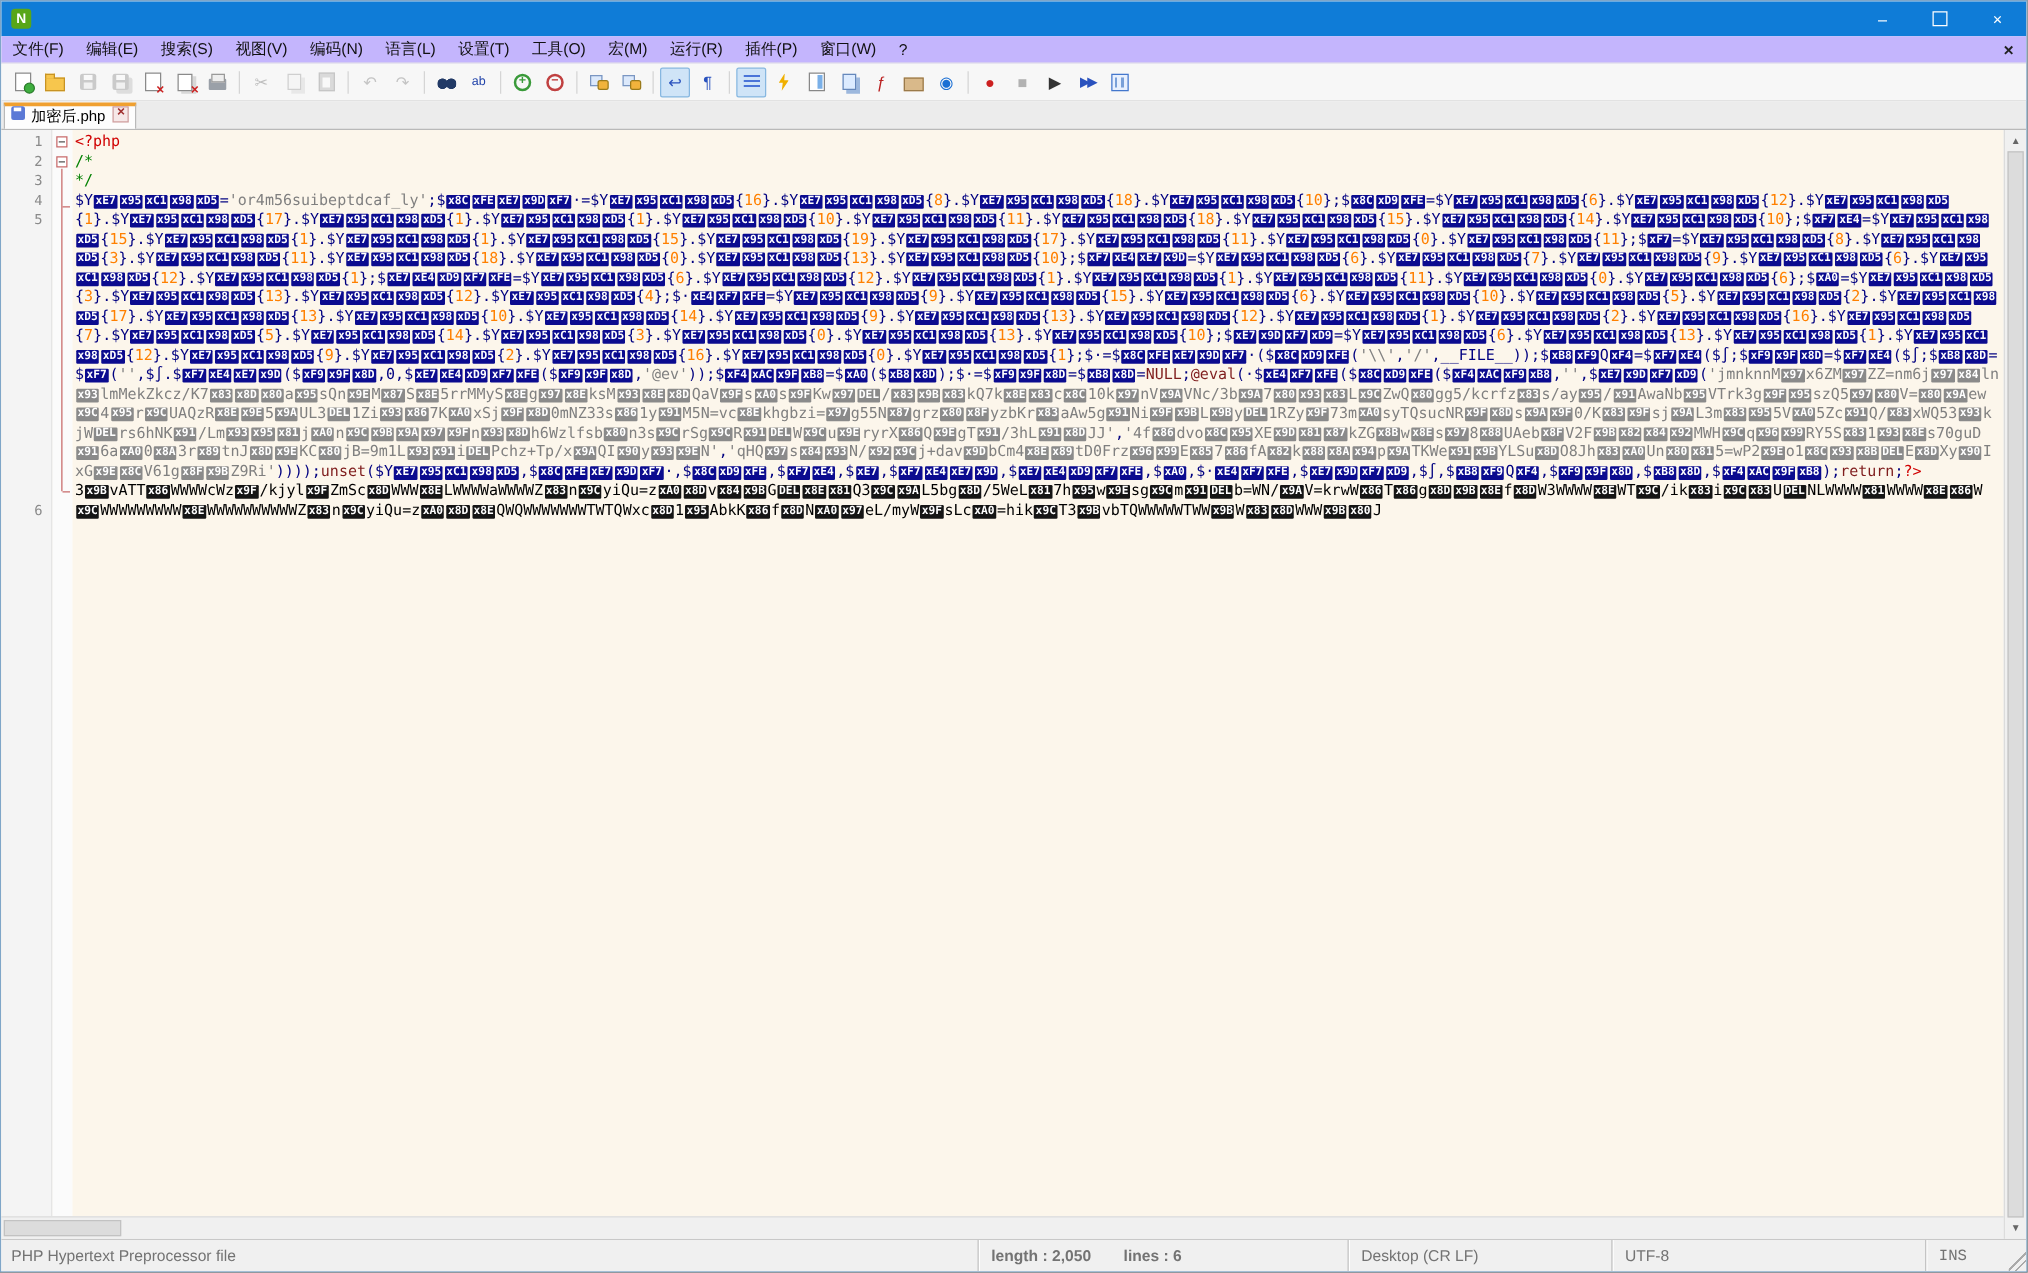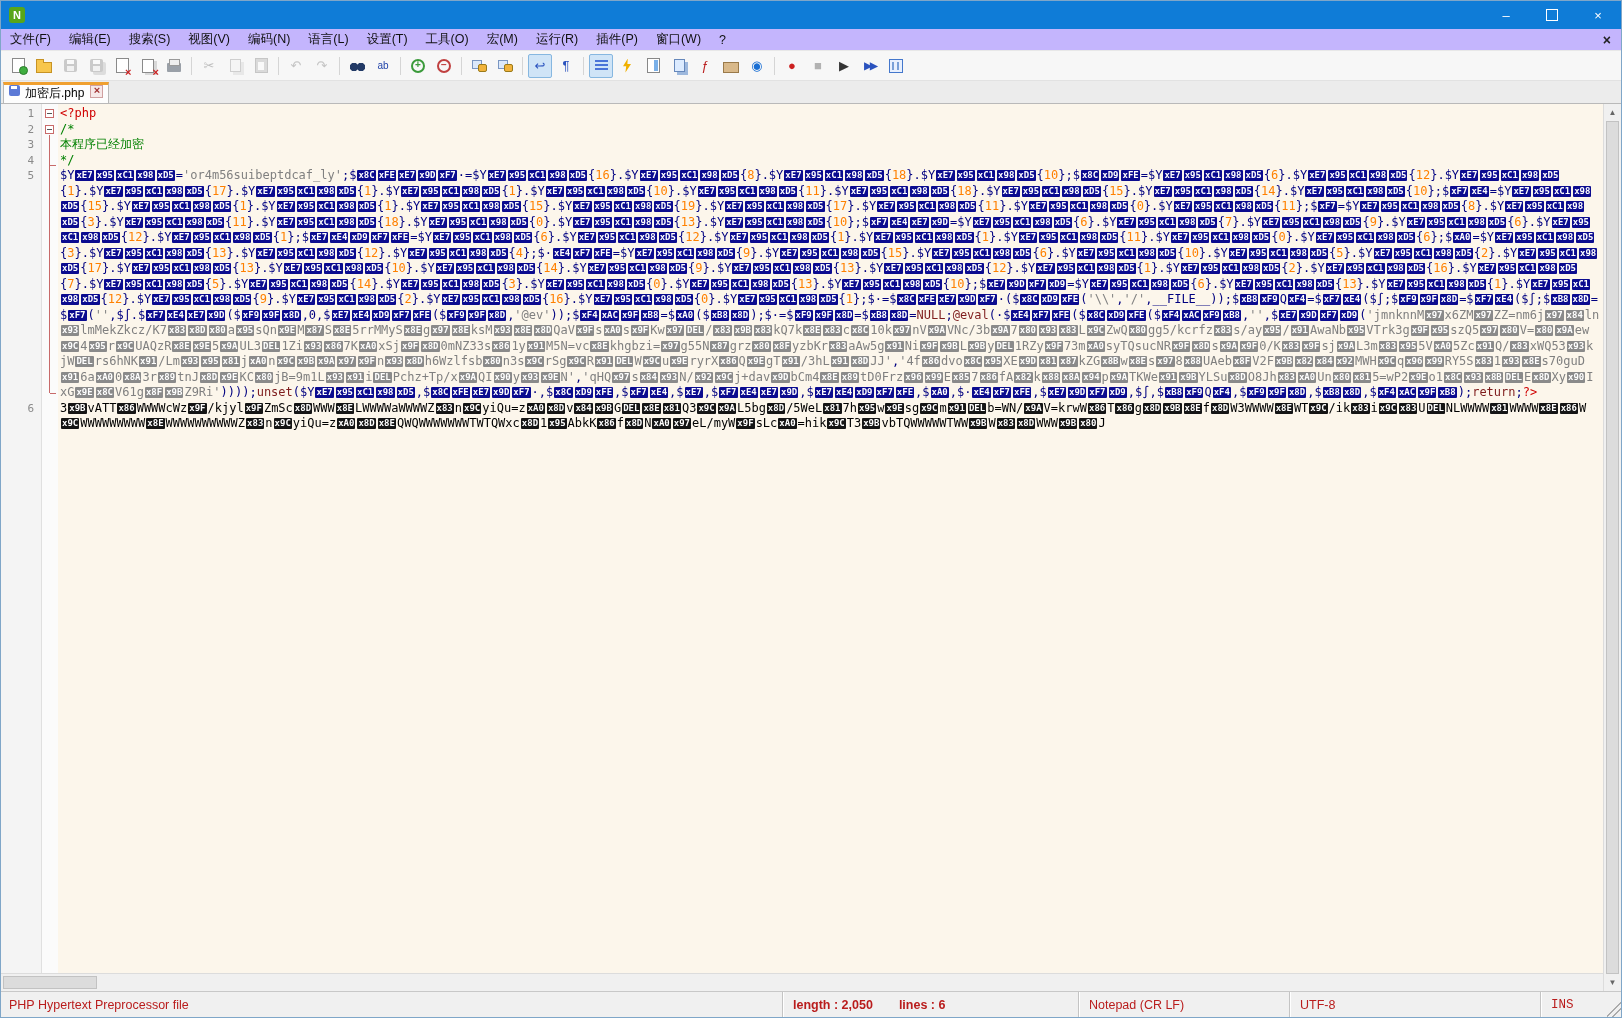--- a/index.html
+++ b/index.html
@@ -108,21 +108,21 @@
   .c-d{color:#000;}
   
   #vscroll{flex:0 0 17px;background:#f0f0f0;border-left:1px solid #dcdcdc;position:relative;}
   .sarrow{position:absolute;left:0;width:100%;height:17px;color:#666;font-size:8px;
           display:flex;align-items:center;justify-content:center;}
   #vthumb{position:absolute;left:2px;right:2px;top:17px;bottom:17px;background:#dcdcdc;border:1px solid #c2c2c2;}
   #hscroll{flex:0 0 17px;background:#f0f0f0;border-top:1px solid #dcdcdc;position:relative;}
   #hthumb{position:absolute;left:2px;top:2px;width:92px;height:11px;background:#dcdcdc;border:1px solid #c2c2c2;}
   
   #statusbar{flex:0 0 25px;background:#f0f0f0;border-top:1px solid #c8c8c8;display:flex;
-             align-items:center;font-size:12.5px;color:#b91c1c;}
+             align-items:center;font-size:12.5px;color:#737373;}
   .sect{height:100%;display:flex;align-items:center;padding:0 10px;border-left:1px solid #c4c4c4;
         box-shadow:inset 1px 0 #fff;white-space:nowrap;}
   #sect-doctype{flex:1 1 auto;border-left:none;box-shadow:none;padding-left:8px;}
   #sect-size{width:275px;font-weight:bold;}
   #sect-pos{width:285px;}
   #sect-eol{width:190px;}
   #sect-enc{width:230px;}
   #sect-ins{width:46px;font-family:Liberation Mono, monospace;}
   .gap{display:inline-block;width:26px;}
   #grip{width:14px;height:100%;background:
@@ -291,21 +291,20 @@
         <div id="foldcol">
             <div class="f-box" style="top: 5px;"></div>
             <div class="f-box" style="top: 21px;"></div>
             <div class="f-line" style="top: 31px; height: 258.25px;"></div>
             <div class="f-stub" style="top: 60.75px;"></div>
             <div class="f-stub" style="top: 289.25px;"></div>
           </div>
         <div id="code">
             <div class="code-line" id="L0"><span class="c-r">&lt;?php</span></div>
             <div class="code-line" id="L1"><span class="c-c">/*</span></div>
-            <div class="code-line" id="L2"><span class="c-c">本程序已经加密</span></div>
             <div class="code-line" id="L3"><span class="c-c">*/</span></div>
             <div class="code-line" id="L4"><span class="c-t">$Y</span><span class="blk b-nav">xE7</span><span class="blk b-nav">x95</span><span class="blk b-nav">xC1</span><span class="blk b-nav">x98</span><span class="blk b-nav">xD5</span><span class="c-t">=</span><span class="c-s">'or4m56suibeptdcaf_ly'</span><span class="c-t">;$</span><span class="blk b-nav">x8C</span><span class="blk b-nav">xFE</span><span class="blk b-nav">xE7</span><span class="blk b-nav">x9D</span><span class="blk b-nav">xF7</span><span class="c-t">·=</span><span class="c-t">$Y</span><span class="blk b-nav">xE7</span><span class="blk b-nav">x95</span><span class="blk b-nav">xC1</span><span class="blk b-nav">x98</span><span class="blk b-nav">xD5</span><span class="c-t">{</span><span class="c-n">16</span><span class="c-t">}</span><span class="c-t">.</span><span class="c-t">$Y</span><span class="blk b-nav">xE7</span><span class="blk b-nav">x95</span><span class="blk b-nav">xC1</span><span class="blk b-nav">x98</span><span class="blk b-nav">xD5</span><span class="c-t">{</span><span class="c-n">8</span><span class="c-t">}</span><span class="c-t">.</span><span class="c-t">$Y</span><span class="blk b-nav">xE7</span><span class="blk b-nav">x95</span><span class="blk b-nav">xC1</span><span class="blk b-nav">x98</span><span class="blk b-nav">xD5</span><span class="c-t">{</span><span class="c-n">18</span><span class="c-t">}</span><span class="c-t">.</span><span class="c-t">$Y</span><span class="blk b-nav">xE7</span><span class="blk b-nav">x95</span><span class="blk b-nav">xC1</span><span class="blk b-nav">x98</span><span class="blk b-nav">xD5</span><span class="c-t">{</span><span class="c-n">10</span><span class="c-t">}</span><span class="c-t">;$</span><span class="blk b-nav">x8C</span><span class="blk b-nav">xD9</span><span class="blk b-nav">xFE</span><span class="c-t">=</span><span class="c-t">$Y</span><span class="blk b-nav">xE7</span><span class="blk b-nav">x95</span><span class="blk b-nav">xC1</span><span class="blk b-nav">x98</span><span class="blk b-nav">xD5</span><span class="c-t">{</span><span class="c-n">6</span><span class="c-t">}</span><span class="c-t">.</span><span class="c-t">$Y</span><span class="blk b-nav">xE7</span><span class="blk b-nav">x95</span><span class="blk b-nav">xC1</span><span class="blk b-nav">x98</span><span class="blk b-nav">xD5</span><span class="c-t">{</span><span class="c-n">12</span><span class="c-t">}</span><span class="c-t">.</span><span class="c-t">$Y</span><span class="blk b-nav">xE7</span><span class="blk b-nav">x95</span><span class="blk b-nav">xC1</span><span class="blk b-nav">x98</span><span class="blk b-nav">xD5</span><span class="c-t">{</span><span class="c-n">1</span><span class="c-t">}</span><span class="c-t">.</span><span class="c-t">$Y</span><span class="blk b-nav">xE7</span><span class="blk b-nav">x95</span><span class="blk b-nav">xC1</span><span class="blk b-nav">x98</span><span class="blk b-nav">xD5</span><span class="c-t">{</span><span class="c-n">17</span><span class="c-t">}</span><span class="c-t">.</span><span class="c-t">$Y</span><span class="blk b-nav">xE7</span><span class="blk b-nav">x95</span><span class="blk b-nav">xC1</span><span class="blk b-nav">x98</span><span class="blk b-nav">xD5</span><span class="c-t">{</span><span class="c-n">1</span><span class="c-t">}</span><span class="c-t">.</span><span class="c-t">$Y</span><span class="blk b-nav">xE7</span><span class="blk b-nav">x95</span><span class="blk b-nav">xC1</span><span class="blk b-nav">x98</span><span class="blk b-nav">xD5</span><span class="c-t">{</span><span class="c-n">1</span><span class="c-t">}</span><span class="c-t">.</span><span class="c-t">$Y</span><span class="blk b-nav">xE7</span><span class="blk b-nav">x95</span><span class="blk b-nav">xC1</span><span class="blk b-nav">x98</span><span class="blk b-nav">xD5</span><span class="c-t">{</span><span class="c-n">10</span><span class="c-t">}</span><span class="c-t">.</span><span class="c-t">$Y</span><span class="blk b-nav">xE7</span><span class="blk b-nav">x95</span><span class="blk b-nav">xC1</span><span class="blk b-nav">x98</span><span class="blk b-nav">xD5</span><span class="c-t">{</span><span class="c-n">11</span><span class="c-t">}</span><span class="c-t">.</span><span class="c-t">$Y</span><span class="blk b-nav">xE7</span><span class="blk b-nav">x95</span><span class="blk b-nav">xC1</span><span class="blk b-nav">x98</span><span class="blk b-nav">xD5</span><span class="c-t">{</span><span class="c-n">18</span><span class="c-t">}</span><span class="c-t">.</span><span class="c-t">$Y</span><span class="blk b-nav">xE7</span><span class="blk b-nav">x95</span><span class="blk b-nav">xC1</span><span class="blk b-nav">x98</span><span class="blk b-nav">xD5</span><span class="c-t">{</span><span class="c-n">15</span><span class="c-t">}</span><span class="c-t">.</span><span class="c-t">$Y</span><span class="blk b-nav">xE7</span><span class="blk b-nav">x95</span><span class="blk b-nav">xC1</span><span class="blk b-nav">x98</span><span class="blk b-nav">xD5</span><span class="c-t">{</span><span class="c-n">14</span><span class="c-t">}</span><span class="c-t">.</span><span class="c-t">$Y</span><span class="blk b-nav">xE7</span><span class="blk b-nav">x95</span><span class="blk b-nav">xC1</span><span class="blk b-nav">x98</span><span class="blk b-nav">xD5</span><span class="c-t">{</span><span class="c-n">10</span><span class="c-t">}</span><span class="c-t">;$</span><span class="blk b-nav">xF7</span><span class="blk b-nav">xE4</span><span class="c-t">=</span><span class="c-t">$Y</span><span class="blk b-nav">xE7</span><span class="blk b-nav">x95</span><span class="blk b-nav">xC1</span><span class="blk b-nav">x98</span><span class="blk b-nav">xD5</span><span class="c-t">{</span><span class="c-n">15</span><span class="c-t">}</span><span class="c-t">.</span><span class="c-t">$Y</span><span class="blk b-nav">xE7</span><span class="blk b-nav">x95</span><span class="blk b-nav">xC1</span><span class="blk b-nav">x98</span><span class="blk b-nav">xD5</span><span class="c-t">{</span><span class="c-n">1</span><span class="c-t">}</span><span class="c-t">.</span><span class="c-t">$Y</span><span class="blk b-nav">xE7</span><span class="blk b-nav">x95</span><span class="blk b-nav">xC1</span><span class="blk b-nav">x98</span><span class="blk b-nav">xD5</span><span class="c-t">{</span><span class="c-n">1</span><span class="c-t">}</span><span class="c-t">.</span><span class="c-t">$Y</span><span class="blk b-nav">xE7</span><span class="blk b-nav">x95</span><span class="blk b-nav">xC1</span><span class="blk b-nav">x98</span><span class="blk b-nav">xD5</span><span class="c-t">{</span><span class="c-n">15</span><span class="c-t">}</span><span class="c-t">.</span><span class="c-t">$Y</span><span class="blk b-nav">xE7</span><span class="blk b-nav">x95</span><span class="blk b-nav">xC1</span><span class="blk b-nav">x98</span><span class="blk b-nav">xD5</span><span class="c-t">{</span><span class="c-n">19</span><span class="c-t">}</span><span class="c-t">.</span><span class="c-t">$Y</span><span class="blk b-nav">xE7</span><span class="blk b-nav">x95</span><span class="blk b-nav">xC1</span><span class="blk b-nav">x98</span><span class="blk b-nav">xD5</span><span class="c-t">{</span><span class="c-n">17</span><span class="c-t">}</span><span class="c-t">.</span><span class="c-t">$Y</span><span class="blk b-nav">xE7</span><span class="blk b-nav">x95</span><span class="blk b-nav">xC1</span><span class="blk b-nav">x98</span><span class="blk b-nav">xD5</span><span class="c-t">{</span><span class="c-n">11</span><span class="c-t">}</span><span class="c-t">.</span><span class="c-t">$Y</span><span class="blk b-nav">xE7</span><span class="blk b-nav">x95</span><span class="blk b-nav">xC1</span><span class="blk b-nav">x98</span><span class="blk b-nav">xD5</span><span class="c-t">{</span><span class="c-n">0</span><span class="c-t">}</span><span class="c-t">.</span><span class="c-t">$Y</span><span class="blk b-nav">xE7</span><span class="blk b-nav">x95</span><span class="blk b-nav">xC1</span><span class="blk b-nav">x98</span><span class="blk b-nav">xD5</span><span class="c-t">{</span><span class="c-n">11</span><span class="c-t">}</span><span class="c-t">;$</span><span class="blk b-nav">xF7</span><span class="c-t">=</span><span class="c-t">$Y</span><span class="blk b-nav">xE7</span><span class="blk b-nav">x95</span><span class="blk b-nav">xC1</span><span class="blk b-nav">x98</span><span class="blk b-nav">xD5</span><span class="c-t">{</span><span class="c-n">8</span><span class="c-t">}</span><span class="c-t">.</span><span class="c-t">$Y</span><span class="blk b-nav">xE7</span><span class="blk b-nav">x95</span><span class="blk b-nav">xC1</span><span class="blk b-nav">x98</span><span class="blk b-nav">xD5</span><span class="c-t">{</span><span class="c-n">3</span><span class="c-t">}</span><span class="c-t">.</span><span class="c-t">$Y</span><span class="blk b-nav">xE7</span><span class="blk b-nav">x95</span><span class="blk b-nav">xC1</span><span class="blk b-nav">x98</span><span class="blk b-nav">xD5</span><span class="c-t">{</span><span class="c-n">11</span><span class="c-t">}</span><span class="c-t">.</span><span class="c-t">$Y</span><span class="blk b-nav">xE7</span><span class="blk b-nav">x95</span><span class="blk b-nav">xC1</span><span class="blk b-nav">x98</span><span class="blk b-nav">xD5</span><span class="c-t">{</span><span class="c-n">18</span><span class="c-t">}</span><span class="c-t">.</span><span class="c-t">$Y</span><span class="blk b-nav">xE7</span><span class="blk b-nav">x95</span><span class="blk b-nav">xC1</span><span class="blk b-nav">x98</span><span class="blk b-nav">xD5</span><span class="c-t">{</span><span class="c-n">0</span><span class="c-t">}</span><span class="c-t">.</span><span class="c-t">$Y</span><span class="blk b-nav">xE7</span><span class="blk b-nav">x95</span><span class="blk b-nav">xC1</span><span class="blk b-nav">x98</span><span class="blk b-nav">xD5</span><span class="c-t">{</span><span class="c-n">13</span><span class="c-t">}</span><span class="c-t">.</span><span class="c-t">$Y</span><span class="blk b-nav">xE7</span><span class="blk b-nav">x95</span><span class="blk b-nav">xC1</span><span class="blk b-nav">x98</span><span class="blk b-nav">xD5</span><span class="c-t">{</span><span class="c-n">10</span><span class="c-t">}</span><span class="c-t">;$</span><span class="blk b-nav">xF7</span><span class="blk b-nav">xE4</span><span class="blk b-nav">xE7</span><span class="blk b-nav">x9D</span><span class="c-t">=</span><span class="c-t">$Y</span><span class="blk b-nav">xE7</span><span class="blk b-nav">x95</span><span class="blk b-nav">xC1</span><span class="blk b-nav">x98</span><span class="blk b-nav">xD5</span><span class="c-t">{</span><span class="c-n">6</span><span class="c-t">}</span><span class="c-t">.</span><span class="c-t">$Y</span><span class="blk b-nav">xE7</span><span class="blk b-nav">x95</span><span class="blk b-nav">xC1</span><span class="blk b-nav">x98</span><span class="blk b-nav">xD5</span><span class="c-t">{</span><span class="c-n">7</span><span class="c-t">}</span><span class="c-t">.</span><span class="c-t">$Y</span><span class="blk b-nav">xE7</span><span class="blk b-nav">x95</span><span class="blk b-nav">xC1</span><span class="blk b-nav">x98</span><span class="blk b-nav">xD5</span><span class="c-t">{</span><span class="c-n">9</span><span class="c-t">}</span><span class="c-t">.</span><span class="c-t">$Y</span><span class="blk b-nav">xE7</span><span class="blk b-nav">x95</span><span class="blk b-nav">xC1</span><span class="blk b-nav">x98</span><span class="blk b-nav">xD5</span><span class="c-t">{</span><span class="c-n">6</span><span class="c-t">}</span><span class="c-t">.</span><span class="c-t">$Y</span><span class="blk b-nav">xE7</span><span class="blk b-nav">x95</span><span class="blk b-nav">xC1</span><span class="blk b-nav">x98</span><span class="blk b-nav">xD5</span><span class="c-t">{</span><span class="c-n">12</span><span class="c-t">}</span><span class="c-t">.</span><span class="c-t">$Y</span><span class="blk b-nav">xE7</span><span class="blk b-nav">x95</span><span class="blk b-nav">xC1</span><span class="blk b-nav">x98</span><span class="blk b-nav">xD5</span><span class="c-t">{</span><span class="c-n">1</span><span class="c-t">}</span><span class="c-t">;$</span><span class="blk b-nav">xE7</span><span class="blk b-nav">xE4</span><span class="blk b-nav">xD9</span><span class="blk b-nav">xF7</span><span class="blk b-nav">xFE</span><span class="c-t">=</span><span class="c-t">$Y</span><span class="blk b-nav">xE7</span><span class="blk b-nav">x95</span><span class="blk b-nav">xC1</span><span class="blk b-nav">x98</span><span class="blk b-nav">xD5</span><span class="c-t">{</span><span class="c-n">6</span><span class="c-t">}</span><span class="c-t">.</span><span class="c-t">$Y</span><span class="blk b-nav">xE7</span><span class="blk b-nav">x95</span><span class="blk b-nav">xC1</span><span class="blk b-nav">x98</span><span class="blk b-nav">xD5</span><span class="c-t">{</span><span class="c-n">12</span><span class="c-t">}</span><span class="c-t">.</span><span class="c-t">$Y</span><span class="blk b-nav">xE7</span><span class="blk b-nav">x95</span><span class="blk b-nav">xC1</span><span class="blk b-nav">x98</span><span class="blk b-nav">xD5</span><span class="c-t">{</span><span class="c-n">1</span><span class="c-t">}</span><span class="c-t">.</span><span class="c-t">$Y</span><span class="blk b-nav">xE7</span><span class="blk b-nav">x95</span><span class="blk b-nav">xC1</span><span class="blk b-nav">x98</span><span class="blk b-nav">xD5</span><span class="c-t">{</span><span class="c-n">1</span><span class="c-t">}</span><span class="c-t">.</span><span class="c-t">$Y</span><span class="blk b-nav">xE7</span><span class="blk b-nav">x95</span><span class="blk b-nav">xC1</span><span class="blk b-nav">x98</span><span class="blk b-nav">xD5</span><span class="c-t">{</span><span class="c-n">11</span><span class="c-t">}</span><span class="c-t">.</span><span class="c-t">$Y</span><span class="blk b-nav">xE7</span><span class="blk b-nav">x95</span><span class="blk b-nav">xC1</span><span class="blk b-nav">x98</span><span class="blk b-nav">xD5</span><span class="c-t">{</span><span class="c-n">0</span><span class="c-t">}</span><span class="c-t">.</span><span class="c-t">$Y</span><span class="blk b-nav">xE7</span><span class="blk b-nav">x95</span><span class="blk b-nav">xC1</span><span class="blk b-nav">x98</span><span class="blk b-nav">xD5</span><span class="c-t">{</span><span class="c-n">6</span><span class="c-t">}</span><span class="c-t">;$</span><span class="blk b-nav">xA0</span><span class="c-t">=</span><span class="c-t">$Y</span><span class="blk b-nav">xE7</span><span class="blk b-nav">x95</span><span class="blk b-nav">xC1</span><span class="blk b-nav">x98</span><span class="blk b-nav">xD5</span><span class="c-t">{</span><span class="c-n">3</span><span class="c-t">}</span><span class="c-t">.</span><span class="c-t">$Y</span><span class="blk b-nav">xE7</span><span class="blk b-nav">x95</span><span class="blk b-nav">xC1</span><span class="blk b-nav">x98</span><span class="blk b-nav">xD5</span><span class="c-t">{</span><span class="c-n">13</span><span class="c-t">}</span><span class="c-t">.</span><span class="c-t">$Y</span><span class="blk b-nav">xE7</span><span class="blk b-nav">x95</span><span class="blk b-nav">xC1</span><span class="blk b-nav">x98</span><span class="blk b-nav">xD5</span><span class="c-t">{</span><span class="c-n">12</span><span class="c-t">}</span><span class="c-t">.</span><span class="c-t">$Y</span><span class="blk b-nav">xE7</span><span class="blk b-nav">x95</span><span class="blk b-nav">xC1</span><span class="blk b-nav">x98</span><span class="blk b-nav">xD5</span><span class="c-t">{</span><span class="c-n">4</span><span class="c-t">}</span><span class="c-t">;$·</span><span class="blk b-nav">xE4</span><span class="blk b-nav">xF7</span><span class="blk b-nav">xFE</span><span class="c-t">=</span><span class="c-t">$Y</span><span class="blk b-nav">xE7</span><span class="blk b-nav">x95</span><span class="blk b-nav">xC1</span><span class="blk b-nav">x98</span><span class="blk b-nav">xD5</span><span class="c-t">{</span><span class="c-n">9</span><span class="c-t">}</span><span class="c-t">.</span><span class="c-t">$Y</span><span class="blk b-nav">xE7</span><span class="blk b-nav">x95</span><span class="blk b-nav">xC1</span><span class="blk b-nav">x98</span><span class="blk b-nav">xD5</span><span class="c-t">{</span><span class="c-n">15</span><span class="c-t">}</span><span class="c-t">.</span><span class="c-t">$Y</span><span class="blk b-nav">xE7</span><span class="blk b-nav">x95</span><span class="blk b-nav">xC1</span><span class="blk b-nav">x98</span><span class="blk b-nav">xD5</span><span class="c-t">{</span><span class="c-n">6</span><span class="c-t">}</span><span class="c-t">.</span><span class="c-t">$Y</span><span class="blk b-nav">xE7</span><span class="blk b-nav">x95</span><span class="blk b-nav">xC1</span><span class="blk b-nav">x98</span><span class="blk b-nav">xD5</span><span class="c-t">{</span><span class="c-n">10</span><span class="c-t">}</span><span class="c-t">.</span><span class="c-t">$Y</span><span class="blk b-nav">xE7</span><span class="blk b-nav">x95</span><span class="blk b-nav">xC1</span><span class="blk b-nav">x98</span><span class="blk b-nav">xD5</span><span class="c-t">{</span><span class="c-n">5</span><span class="c-t">}</span><span class="c-t">.</span><span class="c-t">$Y</span><span class="blk b-nav">xE7</span><span class="blk b-nav">x95</span><span class="blk b-nav">xC1</span><span class="blk b-nav">x98</span><span class="blk b-nav">xD5</span><span class="c-t">{</span><span class="c-n">2</span><span class="c-t">}</span><span class="c-t">.</span><span class="c-t">$Y</span><span class="blk b-nav">xE7</span><span class="blk b-nav">x95</span><span class="blk b-nav">xC1</span><span class="blk b-nav">x98</span><span class="blk b-nav">xD5</span><span class="c-t">{</span><span class="c-n">17</span><span class="c-t">}</span><span class="c-t">.</span><span class="c-t">$Y</span><span class="blk b-nav">xE7</span><span class="blk b-nav">x95</span><span class="blk b-nav">xC1</span><span class="blk b-nav">x98</span><span class="blk b-nav">xD5</span><span class="c-t">{</span><span class="c-n">13</span><span class="c-t">}</span><span class="c-t">.</span><span class="c-t">$Y</span><span class="blk b-nav">xE7</span><span class="blk b-nav">x95</span><span class="blk b-nav">xC1</span><span class="blk b-nav">x98</span><span class="blk b-nav">xD5</span><span class="c-t">{</span><span class="c-n">10</span><span class="c-t">}</span><span class="c-t">.</span><span class="c-t">$Y</span><span class="blk b-nav">xE7</span><span class="blk b-nav">x95</span><span class="blk b-nav">xC1</span><span class="blk b-nav">x98</span><span class="blk b-nav">xD5</span><span class="c-t">{</span><span class="c-n">14</span><span class="c-t">}</span><span class="c-t">.</span><span class="c-t">$Y</span><span class="blk b-nav">xE7</span><span class="blk b-nav">x95</span><span class="blk b-nav">xC1</span><span class="blk b-nav">x98</span><span class="blk b-nav">xD5</span><span class="c-t">{</span><span class="c-n">9</span><span class="c-t">}</span><span class="c-t">.</span><span class="c-t">$Y</span><span class="blk b-nav">xE7</span><span class="blk b-nav">x95</span><span class="blk b-nav">xC1</span><span class="blk b-nav">x98</span><span class="blk b-nav">xD5</span><span class="c-t">{</span><span class="c-n">13</span><span class="c-t">}</span><span class="c-t">.</span><span class="c-t">$Y</span><span class="blk b-nav">xE7</span><span class="blk b-nav">x95</span><span class="blk b-nav">xC1</span><span class="blk b-nav">x98</span><span class="blk b-nav">xD5</span><span class="c-t">{</span><span class="c-n">12</span><span class="c-t">}</span><span class="c-t">.</span><span class="c-t">$Y</span><span class="blk b-nav">xE7</span><span class="blk b-nav">x95</span><span class="blk b-nav">xC1</span><span class="blk b-nav">x98</span><span class="blk b-nav">xD5</span><span class="c-t">{</span><span class="c-n">1</span><span class="c-t">}</span><span class="c-t">.</span><span class="c-t">$Y</span><span class="blk b-nav">xE7</span><span class="blk b-nav">x95</span><span class="blk b-nav">xC1</span><span class="blk b-nav">x98</span><span class="blk b-nav">xD5</span><span class="c-t">{</span><span class="c-n">2</span><span class="c-t">}</span><span class="c-t">.</span><span class="c-t">$Y</span><span class="blk b-nav">xE7</span><span class="blk b-nav">x95</span><span class="blk b-nav">xC1</span><span class="blk b-nav">x98</span><span class="blk b-nav">xD5</span><span class="c-t">{</span><span class="c-n">16</span><span class="c-t">}</span><span class="c-t">.</span><span class="c-t">$Y</span><span class="blk b-nav">xE7</span><span class="blk b-nav">x95</span><span class="blk b-nav">xC1</span><span class="blk b-nav">x98</span><span class="blk b-nav">xD5</span><span class="c-t">{</span><span class="c-n">7</span><span class="c-t">}</span><span class="c-t">.</span><span class="c-t">$Y</span><span class="blk b-nav">xE7</span><span class="blk b-nav">x95</span><span class="blk b-nav">xC1</span><span class="blk b-nav">x98</span><span class="blk b-nav">xD5</span><span class="c-t">{</span><span class="c-n">5</span><span class="c-t">}</span><span class="c-t">.</span><span class="c-t">$Y</span><span class="blk b-nav">xE7</span><span class="blk b-nav">x95</span><span class="blk b-nav">xC1</span><span class="blk b-nav">x98</span><span class="blk b-nav">xD5</span><span class="c-t">{</span><span class="c-n">14</span><span class="c-t">}</span><span class="c-t">.</span><span class="c-t">$Y</span><span class="blk b-nav">xE7</span><span class="blk b-nav">x95</span><span class="blk b-nav">xC1</span><span class="blk b-nav">x98</span><span class="blk b-nav">xD5</span><span class="c-t">{</span><span class="c-n">3</span><span class="c-t">}</span><span class="c-t">.</span><span class="c-t">$Y</span><span class="blk b-nav">xE7</span><span class="blk b-nav">x95</span><span class="blk b-nav">xC1</span><span class="blk b-nav">x98</span><span class="blk b-nav">xD5</span><span class="c-t">{</span><span class="c-n">0</span><span class="c-t">}</span><span class="c-t">.</span><span class="c-t">$Y</span><span class="blk b-nav">xE7</span><span class="blk b-nav">x95</span><span class="blk b-nav">xC1</span><span class="blk b-nav">x98</span><span class="blk b-nav">xD5</span><span class="c-t">{</span><span class="c-n">13</span><span class="c-t">}</span><span class="c-t">.</span><span class="c-t">$Y</span><span class="blk b-nav">xE7</span><span class="blk b-nav">x95</span><span class="blk b-nav">xC1</span><span class="blk b-nav">x98</span><span class="blk b-nav">xD5</span><span class="c-t">{</span><span class="c-n">10</span><span class="c-t">}</span><span class="c-t">;$</span><span class="blk b-nav">xE7</span><span class="blk b-nav">x9D</span><span class="blk b-nav">xF7</span><span class="blk b-nav">xD9</span><span class="c-t">=</span><span class="c-t">$Y</span><span class="blk b-nav">xE7</span><span class="blk b-nav">x95</span><span class="blk b-nav">xC1</span><span class="blk b-nav">x98</span><span class="blk b-nav">xD5</span><span class="c-t">{</span><span class="c-n">6</span><span class="c-t">}</span><span class="c-t">.</span><span class="c-t">$Y</span><span class="blk b-nav">xE7</span><span class="blk b-nav">x95</span><span class="blk b-nav">xC1</span><span class="blk b-nav">x98</span><span class="blk b-nav">xD5</span><span class="c-t">{</span><span class="c-n">13</span><span class="c-t">}</span><span class="c-t">.</span><span class="c-t">$Y</span><span class="blk b-nav">xE7</span><span class="blk b-nav">x95</span><span class="blk b-nav">xC1</span><span class="blk b-nav">x98</span><span class="blk b-nav">xD5</span><span class="c-t">{</span><span class="c-n">1</span><span class="c-t">}</span><span class="c-t">.</span><span class="c-t">$Y</span><span class="blk b-nav">xE7</span><span class="blk b-nav">x95</span><span class="blk b-nav">xC1</span><span class="blk b-nav">x98</span><span class="blk b-nav">xD5</span><span class="c-t">{</span><span class="c-n">12</span><span class="c-t">}</span><span class="c-t">.</span><span class="c-t">$Y</span><span class="blk b-nav">xE7</span><span class="blk b-nav">x95</span><span class="blk b-nav">xC1</span><span class="blk b-nav">x98</span><span class="blk b-nav">xD5</span><span class="c-t">{</span><span class="c-n">9</span><span class="c-t">}</span><span class="c-t">.</span><span class="c-t">$Y</span><span class="blk b-nav">xE7</span><span class="blk b-nav">x95</span><span class="blk b-nav">xC1</span><span class="blk b-nav">x98</span><span class="blk b-nav">xD5</span><span class="c-t">{</span><span class="c-n">2</span><span class="c-t">}</span><span class="c-t">.</span><span class="c-t">$Y</span><span class="blk b-nav">xE7</span><span class="blk b-nav">x95</span><span class="blk b-nav">xC1</span><span class="blk b-nav">x98</span><span class="blk b-nav">xD5</span><span class="c-t">{</span><span class="c-n">16</span><span class="c-t">}</span><span class="c-t">.</span><span class="c-t">$Y</span><span class="blk b-nav">xE7</span><span class="blk b-nav">x95</span><span class="blk b-nav">xC1</span><span class="blk b-nav">x98</span><span class="blk b-nav">xD5</span><span class="c-t">{</span><span class="c-n">0</span><span class="c-t">}</span><span class="c-t">.</span><span class="c-t">$Y</span><span class="blk b-nav">xE7</span><span class="blk b-nav">x95</span><span class="blk b-nav">xC1</span><span class="blk b-nav">x98</span><span class="blk b-nav">xD5</span><span class="c-t">{</span><span class="c-n">1</span><span class="c-t">}</span><span class="c-t">;$·=$</span><span class="blk b-nav">x8C</span><span class="blk b-nav">xFE</span><span class="blk b-nav">xE7</span><span class="blk b-nav">x9D</span><span class="blk b-nav">xF7</span><span class="c-t">·($</span><span class="blk b-nav">x8C</span><span class="blk b-nav">xD9</span><span class="blk b-nav">xFE</span><span class="c-t">(</span><span class="c-s">'\\'</span><span class="c-t">,</span><span class="c-s">'/'</span><span class="c-t">,__FILE__));$</span><span class="blk b-nav">xB8</span><span class="blk b-nav">xF9</span><span class="c-t">Q</span><span class="blk b-nav">xF4</span><span class="c-t">=$</span><span class="blk b-nav">xF7</span><span class="blk b-nav">xE4</span><span class="c-t">($∫;$</span><span class="blk b-nav">xF9</span><span class="blk b-nav">x9F</span><span class="blk b-nav">x8D</span><span class="c-t">=$</span><span class="blk b-nav">xF7</span><span class="blk b-nav">xE4</span><span class="c-t">($∫;$</span><span class="blk b-nav">xB8</span><span class="blk b-nav">x8D</span><span class="c-t">=$</span><span class="blk b-nav">xF7</span><span class="c-t">(</span><span class="c-s">''</span><span class="c-t">,$∫.$</span><span class="blk b-nav">xF7</span><span class="blk b-nav">xE4</span><span class="blk b-nav">xE7</span><span class="blk b-nav">x9D</span><span class="c-t">($</span><span class="blk b-nav">xF9</span><span class="blk b-nav">x9F</span><span class="blk b-nav">x8D</span><span class="c-t">,0,</span><span class="c-t">$</span><span class="blk b-nav">xE7</span><span class="blk b-nav">xE4</span><span class="blk b-nav">xD9</span><span class="blk b-nav">xF7</span><span class="blk b-nav">xFE</span><span class="c-t">($</span><span class="blk b-nav">xF9</span><span class="blk b-nav">x9F</span><span class="blk b-nav">x8D</span><span class="c-t">,</span><span class="c-s">'@ev'</span><span class="c-t">));$</span><span class="blk b-nav">xF4</span><span class="blk b-nav">xAC</span><span class="blk b-nav">x9F</span><span class="blk b-nav">xB8</span><span class="c-t">=$</span><span class="blk b-nav">xA0</span><span class="c-t">($</span><span class="blk b-nav">xB8</span><span class="blk b-nav">x8D</span><span class="c-t">);$·=$</span><span class="blk b-nav">xF9</span><span class="blk b-nav">x9F</span><span class="blk b-nav">x8D</span><span class="c-t">=$</span><span class="blk b-nav">xB8</span><span class="blk b-nav">x8D</span><span class="c-t">=</span><span class="c-k">NULL</span><span class="c-t">;</span><span class="c-k">@eval</span><span class="c-t">(·$</span><span class="blk b-nav">xE4</span><span class="blk b-nav">xF7</span><span class="blk b-nav">xFE</span><span class="c-t">($</span><span class="blk b-nav">x8C</span><span class="blk b-nav">xD9</span><span class="blk b-nav">xFE</span><span class="c-t">($</span><span class="blk b-nav">xF4</span><span class="blk b-nav">xAC</span><span class="blk b-nav">xF9</span><span class="blk b-nav">xB8</span><span class="c-t">,</span><span class="c-s">''</span><span class="c-t">,$</span><span class="blk b-nav">xE7</span><span class="blk b-nav">x9D</span><span class="blk b-nav">xF7</span><span class="blk b-nav">xD9</span><span class="c-t">(</span><span class="c-s">'jmnknnM</span><span class="blk b-gry">x97</span><span class="c-s">x6ZM</span><span class="blk b-gry">x97</span><span class="c-s">ZZ=nm6j</span><span class="blk b-gry">x97</span><span class="blk b-gry">x84</span><span class="c-s">ln</span><span class="blk b-gry">x93</span><span class="c-s">lmMekZkcz/K7</span><span class="blk b-gry">x83</span><span class="blk b-gry">x8D</span><span class="blk b-gry">x80</span><span class="c-s">a</span><span class="blk b-gry">x95</span><span class="c-s">sQn</span><span class="blk b-gry">x9E</span><span class="c-s">M</span><span class="blk b-gry">x87</span><span class="c-s">S</span><span class="blk b-gry">x8E</span><span class="c-s">5rrMMyS</span><span class="blk b-gry">x8E</span><span class="c-s">g</span><span class="blk b-gry">x97</span><span class="blk b-gry">x8E</span><span class="c-s">ksM</span><span class="blk b-gry">x93</span><span class="blk b-gry">x8E</span><span class="blk b-gry">x8D</span><span class="c-s">QaV</span><span class="blk b-gry">x9F</span><span class="c-s">s</span><span class="blk b-gry">xA0</span><span class="c-s">s</span><span class="blk b-gry">x9F</span><span class="c-s">Kw</span><span class="blk b-gry">x97</span><span class="blk b-gry">DEL</span><span class="c-s">/</span><span class="blk b-gry">x83</span><span class="blk b-gry">x9B</span><span class="blk b-gry">x83</span><span class="c-s">kQ7k</span><span class="blk b-gry">x8E</span><span class="blk b-gry">x83</span><span class="c-s">c</span><span class="blk b-gry">x8C</span><span class="c-s">10k</span><span class="blk b-gry">x97</span><span class="c-s">nV</span><span class="blk b-gry">x9A</span><span class="c-s">VNc/3b</span><span class="blk b-gry">x9A</span><span class="c-s">7</span><span class="blk b-gry">x80</span><span class="blk b-gry">x93</span><span class="blk b-gry">x83</span><span class="c-s">L</span><span class="blk b-gry">x9C</span><span class="c-s">ZwQ</span><span class="blk b-gry">x80</span><span class="c-s">gg5/kcrfz</span><span class="blk b-gry">x83</span><span class="c-s">s/ay</span><span class="blk b-gry">x95</span><span class="c-s">/</span><span class="blk b-gry">x91</span><span class="c-s">AwaNb</span><span class="blk b-gry">x95</span><span class="c-s">VTrk3g</span><span class="blk b-gry">x9F</span><span class="blk b-gry">x95</span><span class="c-s">szQ5</span><span class="blk b-gry">x97</span><span class="blk b-gry">x80</span><span class="c-s">V=</span><span class="blk b-gry">x80</span><span class="blk b-gry">x9A</span><span class="c-s">ew</span><span class="blk b-gry">x9C</span><span class="c-s">4</span><span class="blk b-gry">x95</span><span class="c-s">r</span><span class="blk b-gry">x9C</span><span class="c-s">UAQzR</span><span class="blk b-gry">x8E</span><span class="blk b-gry">x9E</span><span class="c-s">5</span><span class="blk b-gry">x9A</span><span class="c-s">UL3</span><span class="blk b-gry">DEL</span><span class="c-s">1Zi</span><span class="blk b-gry">x93</span><span class="blk b-gry">x86</span><span class="c-s">7K</span><span class="blk b-gry">xA0</span><span class="c-s">xSj</span><span class="blk b-gry">x9F</span><span class="blk b-gry">x8D</span><span class="c-s">0mNZ33s</span><span class="blk b-gry">x86</span><span class="c-s">1y</span><span class="blk b-gry">x91</span><span class="c-s">M5N=vc</span><span class="blk b-gry">x8E</span><span class="c-s">khgbzi=</span><span class="blk b-gry">x97</span><span class="c-s">g55N</span><span class="blk b-gry">x87</span><span class="c-s">grz</span><span class="blk b-gry">x80</span><span class="blk b-gry">x8F</span><span class="c-s">yzbKr</span><span class="blk b-gry">x83</span><span class="c-s">aAw5g</span><span class="blk b-gry">x91</span><span class="c-s">Ni</span><span class="blk b-gry">x9F</span><span class="blk b-gry">x9B</span><span class="c-s">L</span><span class="blk b-gry">x9B</span><span class="c-s">y</span><span class="blk b-gry">DEL</span><span class="c-s">1RZy</span><span class="blk b-gry">x9F</span><span class="c-s">73m</span><span class="blk b-gry">xA0</span><span class="c-s">syTQsucNR</span><span class="blk b-gry">x9F</span><span class="blk b-gry">x8D</span><span class="c-s">s</span><span class="blk b-gry">x9A</span><span class="blk b-gry">x9F</span><span class="c-s">0/K</span><span class="blk b-gry">x83</span><span class="blk b-gry">x9F</span><span class="c-s">sj</span><span class="blk b-gry">x9A</span><span class="c-s">L3m</span><span class="blk b-gry">x83</span><span class="blk b-gry">x95</span><span class="c-s">5V</span><span class="blk b-gry">xA0</span><span class="c-s">5Zc</span><span class="blk b-gry">x91</span><span class="c-s">Q/</span><span class="blk b-gry">x83</span><span class="c-s">xWQ53</span><span class="blk b-gry">x93</span><span class="c-s">kjW</span><span class="blk b-gry">DEL</span><span class="c-s">rs6hNK</span><span class="blk b-gry">x91</span><span class="c-s">/Lm</span><span class="blk b-gry">x93</span><span class="blk b-gry">x95</span><span class="blk b-gry">x81</span><span class="c-s">j</span><span class="blk b-gry">xA0</span><span class="c-s">n</span><span class="blk b-gry">x9C</span><span class="blk b-gry">x9B</span><span class="blk b-gry">x9A</span><span class="blk b-gry">x97</span><span class="blk b-gry">x9F</span><span class="c-s">n</span><span class="blk b-gry">x93</span><span class="blk b-gry">x8D</span><span class="c-s">h6W</span><span class="c-s">zlfsb</span><span class="blk b-gry">x80</span><span class="c-s">n3s</span><span class="blk b-gry">x9C</span><span class="c-s">rSg</span><span class="blk b-gry">x9C</span><span class="c-s">R</span><span class="blk b-gry">x91</span><span class="blk b-gry">DEL</span><span class="c-s">W</span><span class="blk b-gry">x9C</span><span class="c-s">u</span><span class="blk b-gry">x9E</span><span class="c-s">ryrX</span><span class="blk b-gry">x86</span><span class="c-s">Q</span><span class="blk b-gry">x9E</span><span class="c-s">gT</span><span class="blk b-gry">x91</span><span class="c-s">/3hL</span><span class="blk b-gry">x91</span><span class="blk b-gry">x8D</span><span class="c-s">JJ'</span><span class="c-t">,</span><span class="c-s">'4f</span><span class="blk b-gry">x86</span><span class="c-s">dvo</span><span class="blk b-gry">x8C</span><span class="blk b-gry">x95</span><span class="c-s">XE</span><span class="blk b-gry">x9D</span><span class="blk b-gry">x81</span><span class="blk b-gry">x87</span><span class="c-s">kZG</span><span class="blk b-gry">x8B</span><span class="c-s">w</span><span class="blk b-gry">x8E</span><span class="c-s">s</span><span class="blk b-gry">x97</span><span class="c-s">8</span><span class="blk b-gry">x88</span><span class="c-s">UAeb</span><span class="blk b-gry">x8F</span><span class="c-s">V2F</span><span class="blk b-gry">x9B</span><span class="blk b-gry">x82</span><span class="blk b-gry">x84</span><span class="blk b-gry">x92</span><span class="c-s">MWH</span><span class="blk b-gry">x9C</span><span class="c-s">q</span><span class="blk b-gry">x96</span><span class="blk b-gry">x99</span><span class="c-s">RY5S</span><span class="blk b-gry">x83</span><span class="c-s">1</span><span class="blk b-gry">x93</span><span class="blk b-gry">x8E</span><span class="c-s">s70guD</span><span class="blk b-gry">x91</span><span class="c-s">6a</span><span class="blk b-gry">xA0</span><span class="c-s">0</span><span class="blk b-gry">x8A</span><span class="c-s">3r</span><span class="blk b-gry">x89</span><span class="c-s">tnJ</span><span class="blk b-gry">x8D</span><span class="blk b-gry">x9E</span><span class="c-s">KC</span><span class="blk b-gry">x80</span><span class="c-s">jB=9m1L</span><span class="blk b-gry">x93</span><span class="blk b-gry">x91</span><span class="c-s">i</span><span class="blk b-gry">DEL</span><span class="c-s">Pchz+Tp/x</span><span class="blk b-gry">x9A</span><span class="c-s">QI</span><span class="blk b-gry">x90</span><span class="c-s">y</span><span class="blk b-gry">x93</span><span class="blk b-gry">x9E</span><span class="c-s">N'</span><span class="c-t">,</span><span class="c-s">'qHQ</span><span class="blk b-gry">x97</span><span class="c-s">s</span><span class="blk b-gry">x84</span><span class="blk b-gry">x93</span><span class="c-s">N/</span><span class="blk b-gry">x92</span><span class="blk b-gry">x9C</span><span class="c-s">j+dav</span><span class="blk b-gry">x9D</span><span class="c-s">bCm4</span><span class="blk b-gry">x8E</span><span class="blk b-gry">x89</span><span class="c-s">tD0Frz</span><span class="blk b-gry">x96</span><span class="blk b-gry">x99</span><span class="c-s">E</span><span class="blk b-gry">x85</span><span class="c-s">7</span><span class="blk b-gry">x86</span><span class="c-s">fA</span><span class="blk b-gry">x82</span><span class="c-s">k</span><span class="blk b-gry">x88</span><span class="blk b-gry">x8A</span><span class="blk b-gry">x94</span><span class="c-s">p</span><span class="blk b-gry">x9A</span><span class="c-s">TKWe</span><span class="blk b-gry">x91</span><span class="blk b-gry">x9B</span><span class="c-s">YLSu</span><span class="blk b-gry">x8D</span><span class="c-s">O8Jh</span><span class="blk b-gry">x83</span><span class="blk b-gry">xA0</span><span class="c-s">Un</span><span class="blk b-gry">x80</span><span class="blk b-gry">x81</span><span class="c-s">5=wP2</span><span class="blk b-gry">x9E</span><span class="c-s">o1</span><span class="blk b-gry">x8C</span><span class="blk b-gry">x93</span><span class="blk b-gry">x8B</span><span class="blk b-gry">DEL</span><span class="c-s">E</span><span class="blk b-gry">x8D</span><span class="c-s">Xy</span><span class="blk b-gry">x90</span><span class="c-s">IxG</span><span class="blk b-gry">x9E</span><span class="blk b-gry">x8C</span><span class="c-s">V61g</span><span class="blk b-gry">x8F</span><span class="blk b-gry">x9B</span><span class="c-s">Z9Ri'</span><span class="c-t">))));</span><span class="c-k">unset</span><span class="c-t">($Y</span><span class="blk b-nav">xE7</span><span class="blk b-nav">x95</span><span class="blk b-nav">xC1</span><span class="blk b-nav">x98</span><span class="blk b-nav">xD5</span><span class="c-t">,$</span><span class="blk b-nav">x8C</span><span class="blk b-nav">xFE</span><span class="blk b-nav">xE7</span><span class="blk b-nav">x9D</span><span class="blk b-nav">xF7</span><span class="c-t">·,$</span><span class="blk b-nav">x8C</span><span class="blk b-nav">xD9</span><span class="blk b-nav">xFE</span><span class="c-t">,$</span><span class="blk b-nav">xF7</span><span class="blk b-nav">xE4</span><span class="c-t">,$</span><span class="blk b-nav">xE7</span><span class="c-t">,$</span><span class="blk b-nav">xF7</span><span class="blk b-nav">xE4</span><span class="blk b-nav">xE7</span><span class="blk b-nav">x9D</span><span class="c-t">,$</span><span class="blk b-nav">xE7</span><span class="blk b-nav">xE4</span><span class="blk b-nav">xD9</span><span class="blk b-nav">xF7</span><span class="blk b-nav">xFE</span><span class="c-t">,$</span><span class="blk b-nav">xA0</span><span class="c-t">,$·</span><span class="blk b-nav">xE4</span><span class="blk b-nav">xF7</span><span class="blk b-nav">xFE</span><span class="c-t">,$</span><span class="blk b-nav">xE7</span><span class="blk b-nav">x9D</span><span class="blk b-nav">xF7</span><span class="blk b-nav">xD9</span><span class="c-t">,$∫,$</span><span class="blk b-nav">xB8</span><span class="blk b-nav">xF9</span><span class="c-t">Q</span><span class="blk b-nav">xF4</span><span class="c-t">,$</span><span class="blk b-nav">xF9</span><span class="blk b-nav">x9F</span><span class="blk b-nav">x8D</span><span class="c-t">,$</span><span class="blk b-nav">xB8</span><span class="blk b-nav">x8D</span><span class="c-t">,$</span><span class="blk b-nav">xF4</span><span class="blk b-nav">xAC</span><span class="blk b-nav">x9F</span><span class="blk b-nav">xB8</span><span class="c-t">);</span><span class="c-k">return</span><span class="c-t">;</span><span class="c-r">?&gt;</span></div>
             <div class="code-line" id="L5"><span class="c-d">3</span><span class="blk b-blk">x9B</span><span class="c-d">vATT</span><span class="blk b-blk">x86</span><span class="c-d">WWWWcWz</span><span class="blk b-blk">x9F</span><span class="c-d">/kjyl</span><span class="blk b-blk">x9F</span><span class="c-d">ZmSc</span><span class="blk b-blk">x8D</span><span class="c-d">WWW</span><span class="blk b-blk">x8E</span><span class="c-d">LWWWWaWWWWZ</span><span class="blk b-blk">x83</span><span class="c-d">n</span><span class="blk b-blk">x9C</span><span class="c-d">yiQu=z</span><span class="blk b-blk">xA0</span><span class="blk b-blk">x8D</span><span class="c-d">v</span><span class="blk b-blk">x84</span><span class="blk b-blk">x9B</span><span class="c-d">G</span><span class="blk b-blk">DEL</span><span class="blk b-blk">x8E</span><span class="blk b-blk">x81</span><span class="c-d">Q3</span><span class="blk b-blk">x9C</span><span class="blk b-blk">x9A</span><span class="c-d">L5bg</span><span class="blk b-blk">x8D</span><span class="c-d">/5WeL</span><span class="blk b-blk">x81</span><span class="c-d">7h</span><span class="blk b-blk">x95</span><span class="c-d">w</span><span class="blk b-blk">x9E</span><span class="c-d">sg</span><span class="blk b-blk">x9C</span><span class="c-d">m</span><span class="blk b-blk">x91</span><span class="blk b-blk">DEL</span><span class="c-d">b=WN/</span><span class="blk b-blk">x9A</span><span class="c-d">V=krwW</span><span class="blk b-blk">x86</span><span class="c-d">T</span><span class="blk b-blk">x86</span><span class="c-d">g</span><span class="blk b-blk">x8D</span><span class="blk b-blk">x9B</span><span class="blk b-blk">x8E</span><span class="c-d">f</span><span class="blk b-blk">x8D</span><span class="c-d">W3WWWW</span><span class="blk b-blk">x8E</span><span class="c-d">WT</span><span class="blk b-blk">x9C</span><span class="c-d">/ik</span><span class="blk b-blk">x83</span><span class="c-d">i</span><span class="blk b-blk">x9C</span><span class="blk b-blk">x83</span><span class="c-d">U</span><span class="blk b-blk">DEL</span><span class="c-d">NLWWWW</span><span class="blk b-blk">x81</span><span class="c-d">WWWW</span><span class="blk b-blk">x8E</span><span class="blk b-blk">x86</span><span class="c-d">W</span><span class="blk b-blk">x9C</span><span class="c-d">WWWWWWWWW</span><span class="blk b-blk">x8E</span><span class="c-d">WWWWWWWWWWZ</span><span class="blk b-blk">x83</span><span class="c-d">n</span><span class="blk b-blk">x9C</span><span class="c-d">yiQu=z</span><span class="blk b-blk">xA0</span><span class="blk b-blk">x8D</span><span class="blk b-blk">x8E</span><span class="c-d">QWQWWWWWWWTWTQWxc</span><span class="blk b-blk">x8D</span><span class="c-d">1</span><span class="blk b-blk">x95</span><span class="c-d">AbkK</span><span class="blk b-blk">x86</span><span class="c-d">f</span><span class="blk b-blk">x8D</span><span class="c-d">N</span><span class="blk b-blk">xA0</span><span class="blk b-blk">x97</span><span class="c-d">eL/myW</span><span class="blk b-blk">x9F</span><span class="c-d">sLc</span><span class="blk b-blk">xA0</span><span class="c-d">=hik</span><span class="blk b-blk">x9C</span><span class="c-d">T3</span><span class="blk b-blk">x9B</span><span class="c-d">vbTQWWWWWTWW</span><span class="blk b-blk">x9B</span><span class="c-d">W</span><span class="blk b-blk">x83</span><span class="blk b-blk">x8D</span><span class="c-d">WWW</span><span class="blk b-blk">x9B</span><span class="blk b-blk">x80</span><span class="c-d">J</span></div>
           </div>
       </div>
       <div id="hscroll">
         <div id="hthumb"></div>
       </div>
     </div>
     <div id="vscroll">
@@ -315,19 +314,19 @@
     </div>
   </div>
 
   <div id="statusbar">
     <div class="sect" id="sect-doctype">PHP Hypertext Preprocessor file</div>
     <div class="sect" id="sect-size">
         <span>length : 2,050</span>
         <span class="gap"></span>
         <span>lines : 6</span>
       </div>
-    <div class="sect" id="sect-eol">Notepad (CR LF)</div>
+    <div class="sect" id="sect-eol">Desktop (CR LF)</div>
     <div class="sect" id="sect-enc">UTF-8</div>
     <div class="sect" id="sect-ins">INS</div>
     <div id="grip"></div>
   </div>
 
 </div>
 
 </body></html>

